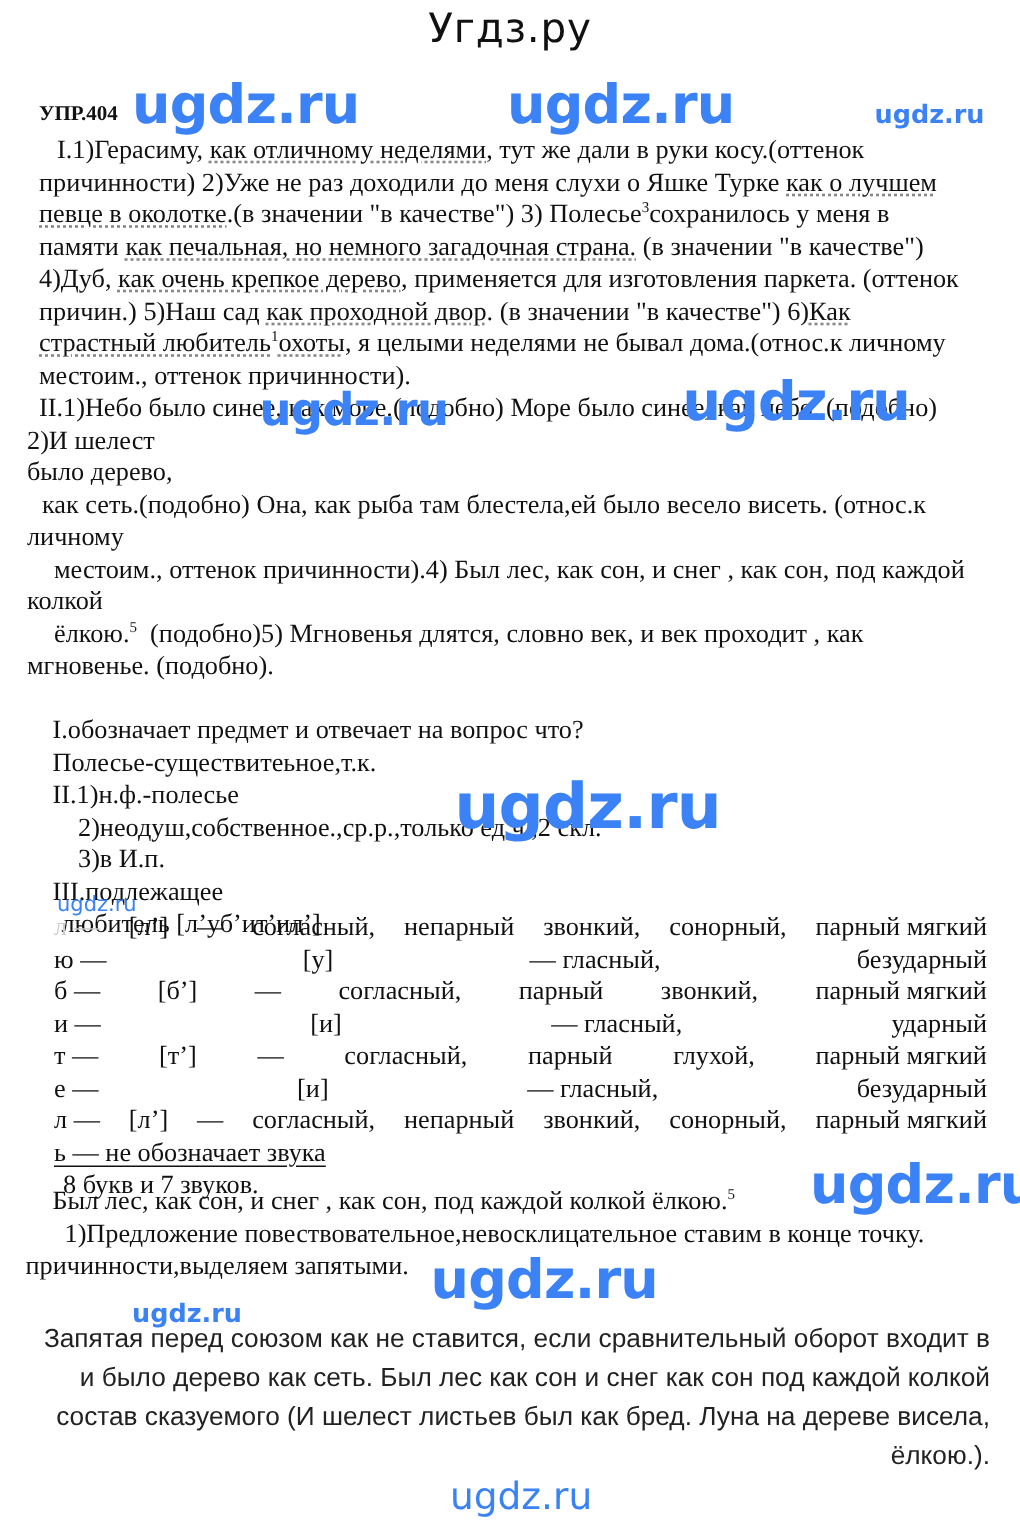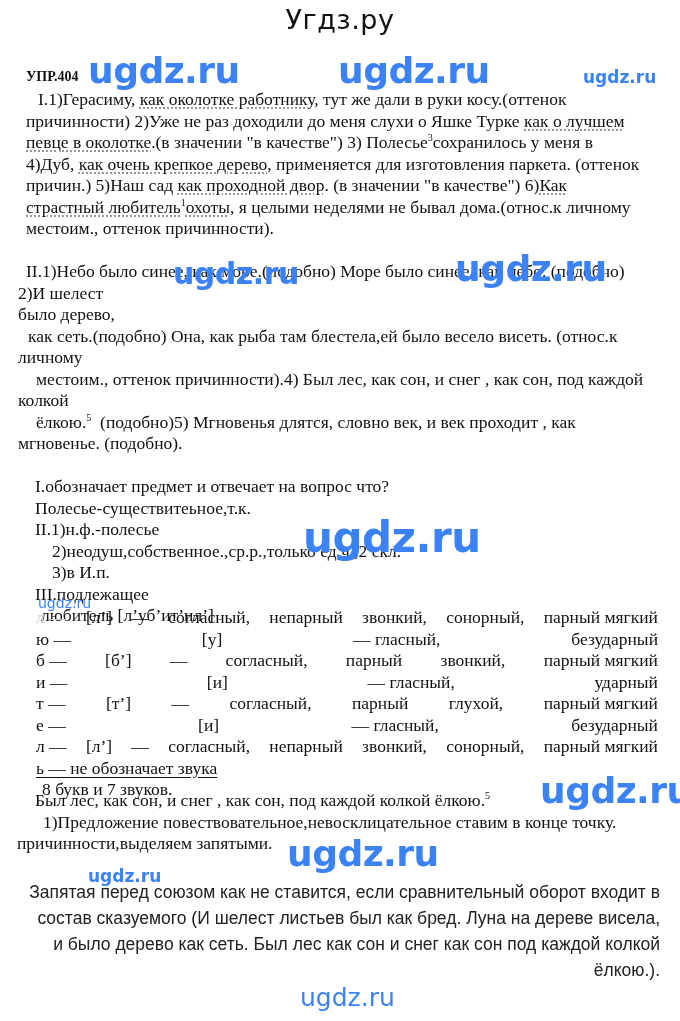--- a/index.html
+++ b/index.html
@@ -26,27 +26,30 @@
 </head>
 <body>
 
 <div class="site-title">Угдз.ру</div>
 
 <div class="doc">
   <div class="ex-title">УПР.404</div>
 
   <div class="p" style="top:89px;">
     <span class="jl" style="padding-left:12px;">
-      <span><span>I.1)Герасиму, </span><span class="u">как околотке работнику</span><span>, тут же дали в руки косу.(оттенок</span></span>
+      <span><span>I.1)Герасиму, </span><span class="u">как отличному неделями</span><span>, тут же дали в руки косу.(оттенок</span></span>
     </span>
     <span class="jl">
       <span><span>причинности) 2)Уже не раз доходили до меня слухи о Яшке Турке </span><span class="u">как о лучшем</span></span>
     </span>
     <span class="jl">
       <span><span class="u">певце в околотке</span><span>.(в значении "в качестве") 3) Полесье</span><sup>3</sup><span>сохранилось у меня в</span></span>
+    </span>
+    <span class="jl">
+      <span><span>памяти </span><span class="u">как печальная, но немного загадочная страна.</span><span> (в значении "в качестве")</span></span>
     </span>
     <span class="jl">
       <span><span>4)Дуб, </span><span class="u">как очень крепкое дерево</span><span>, применяется для изготовления паркета. (оттенок</span></span>
     </span>
     <span class="jl">
       <span><span>причин.) 5)Наш сад </span><span class="u">как проходной двор</span><span>. (в значении "в качестве")  6)</span><span class="u">Как</span></span>
     </span>
     <span class="jl">
       <span><span class="u">страстный любитель</span><sup>1</sup><span class="u">охоты</span><span>, я  целыми неделями не бывал дома.(относ.к личному</span></span>
     </span>
@@ -139,22 +142,22 @@
   </div>
 
   <div class="p" style="top:790px; left:35px; width:621px;">
     <span class="ln"><span>Был лес, как сон, и снег , как сон, под каждой колкой ёлкою.</span><sup>5</sup></span>
     <span class="ln" style="padding-left:8px;">1)Предложение повествовательное,невосклицательное ставим в конце точку.</span>
     <span class="ln" style="margin-left:-18px;">причинности,выделяем запятыми.</span>
   </div>
 
   <div class="tail" style="top:879px;">
     <span class="ln">Запятая перед союзом как не ставится, если сравнительный оборот входит в</span>
+    <span class="ln">и было дерево как сеть. Был лес как сон и снег как сон под каждой колкой</span>
     <span class="ln">состав сказуемого (И шелест листьев был как бред. Луна на дереве висела,</span>
-    <span class="ln">и было дерево как сеть. Был лес как сон и снег как сон под каждой колкой</span>
     <span class="ln">ёлкою.).</span>
   </div>
 
   <div class="wm big" style="left:88px; top:60px;">ugdz.ru</div>
   <div class="wm big" style="left:338px; top:60px;">ugdz.ru</div>
   <div class="wm sm" style="left:583px; top:67px;">ugdz.ru</div>
   <div class="wm mid" style="left:173px; top:263px;">ugdz.ru</div>
   <div class="wm big" style="left:455px; top:258px;">ugdz.ru</div>
   <div class="wm big" style="left:303px; top:527px; font-size:42px;">ugdz.ru</div>
   <div class="wm xs" style="left:38px; top:593px;">ugdz.ru</div>

